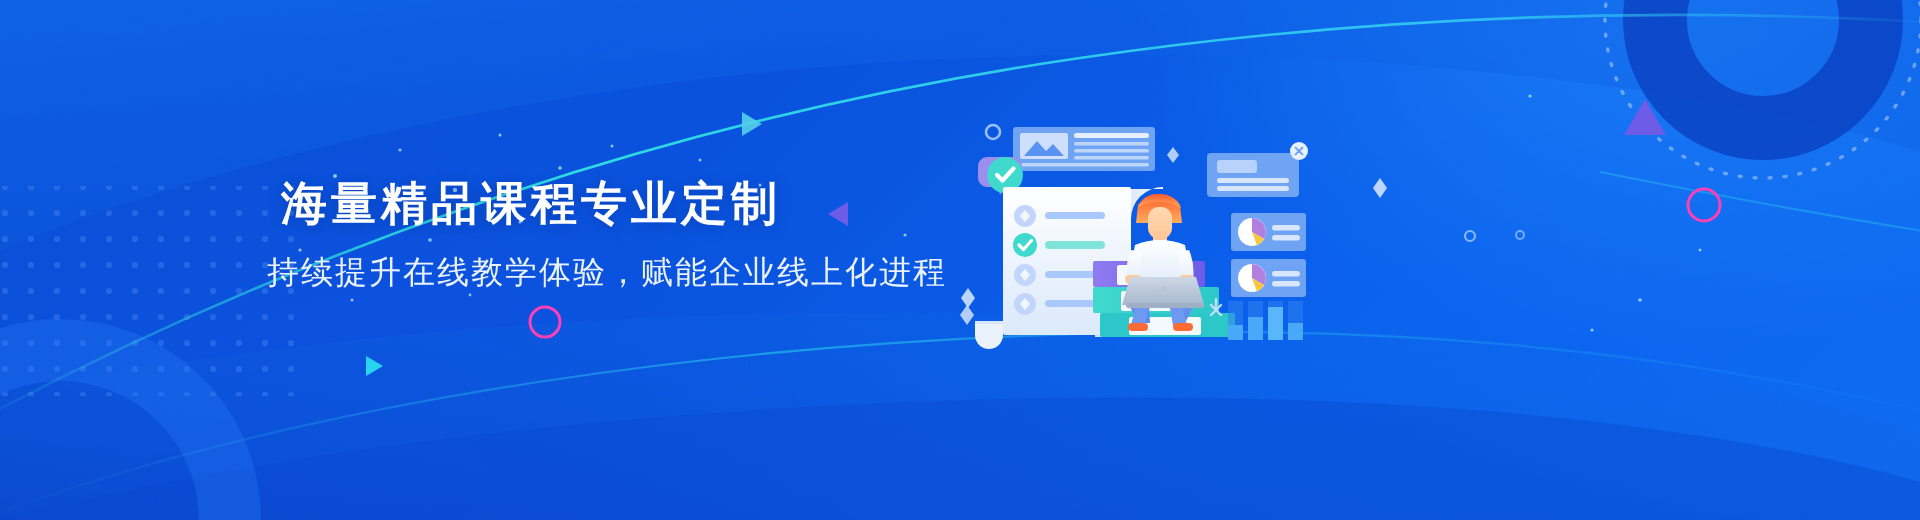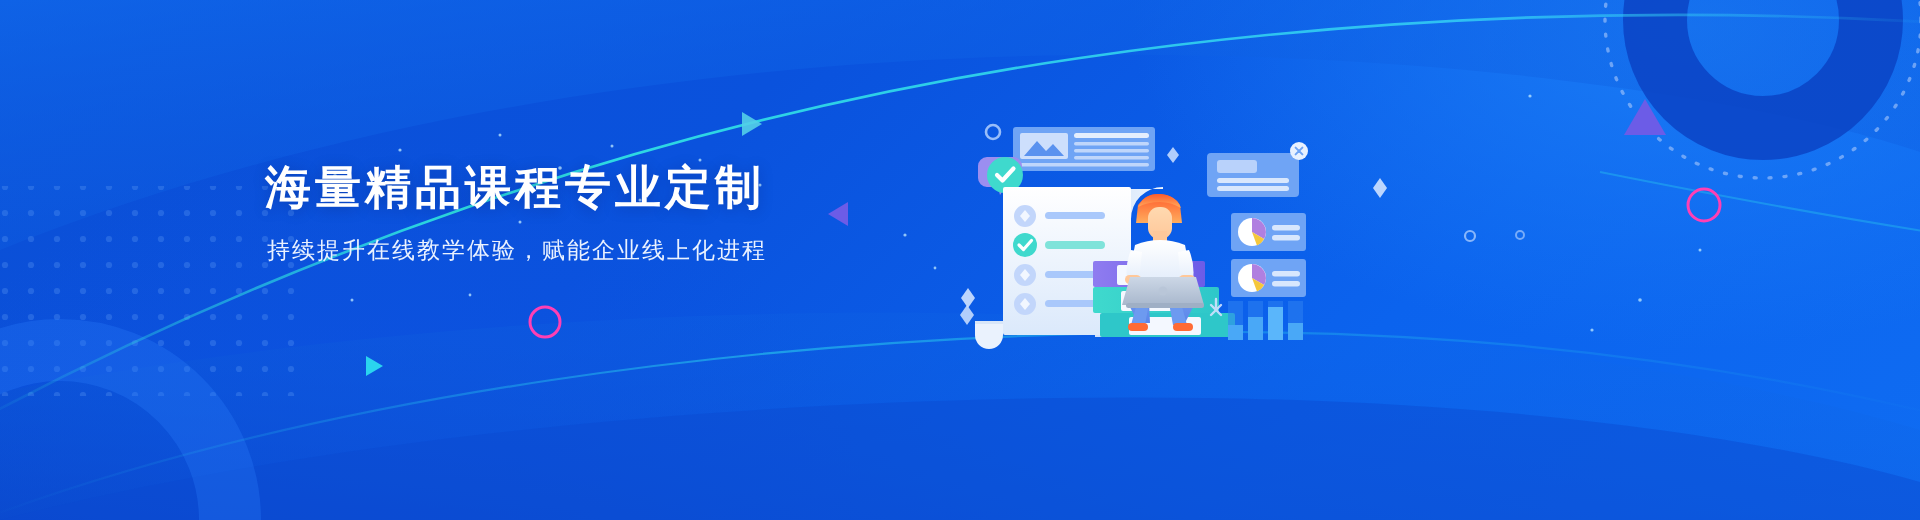--- a/index.html
+++ b/index.html
@@ -12,26 +12,26 @@
       radial-gradient(ellipse 800px 600px at 20% 95%, #0d52e0 0%, rgba(13,82,224,0) 60%),
       linear-gradient(135deg,#0b4fd6 0%,#0a52dd 35%,#0b63ee 70%,#0f6cf2 100%);
   }
 
   .layer{position:absolute;inset:0;}
   svg.layer{display:block;}
 
   
   .copy{position:absolute;left:265px;top:160px;z-index:40;}
   .headline{
-    margin:0;color:#ffffff;font-size:46px;line-height:1.18;
+    margin:16px;color:#ffffff;font-size:46px;line-height:1.18;
     font-weight:700;letter-spacing:4px;white-space:nowrap;
     text-shadow:0 2px 14px rgba(0,20,80,.25);
   }
   .subline{
-    margin:22px 0 0 2px;color:#eaf2ff;font-size:23px;line-height:1.3;
+    margin:22px 0 0 2px;color:#eaf2ff;font-size:32px;line-height:1.3;
     font-weight:400;letter-spacing:2px;white-space:nowrap;
   }
 
   
   .illus{position:absolute;left:945px;top:95px;width:390px;height:245px;z-index:30;}
   .illus svg{display:block;width:100%;height:100%;overflow:visible;}
 </style>
 </head>
 <body>
 

